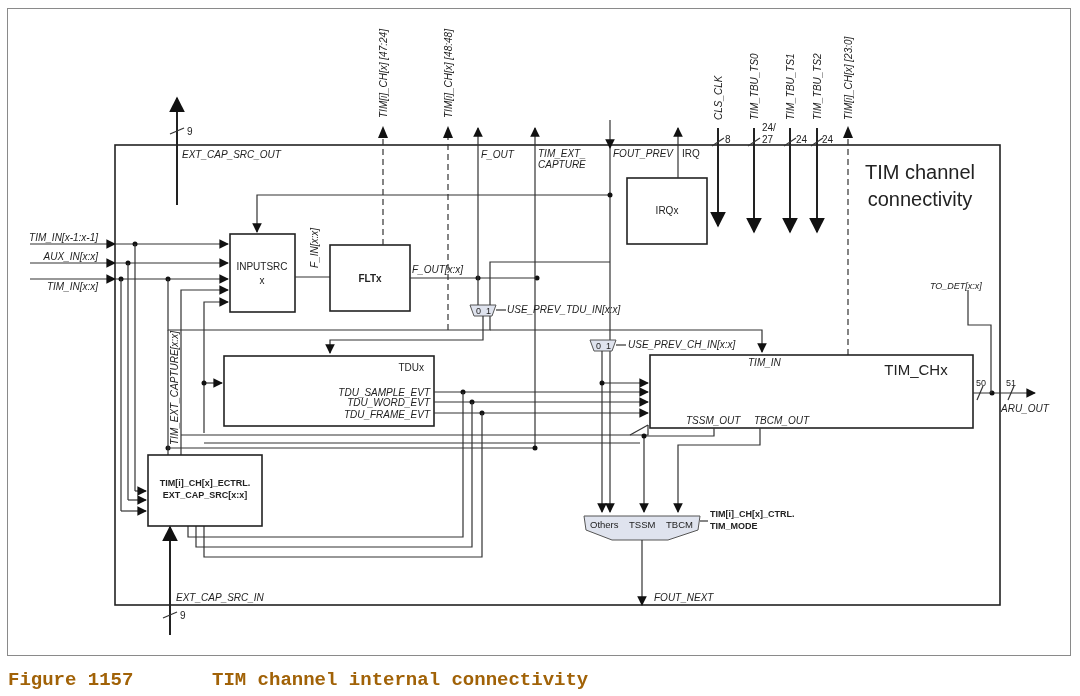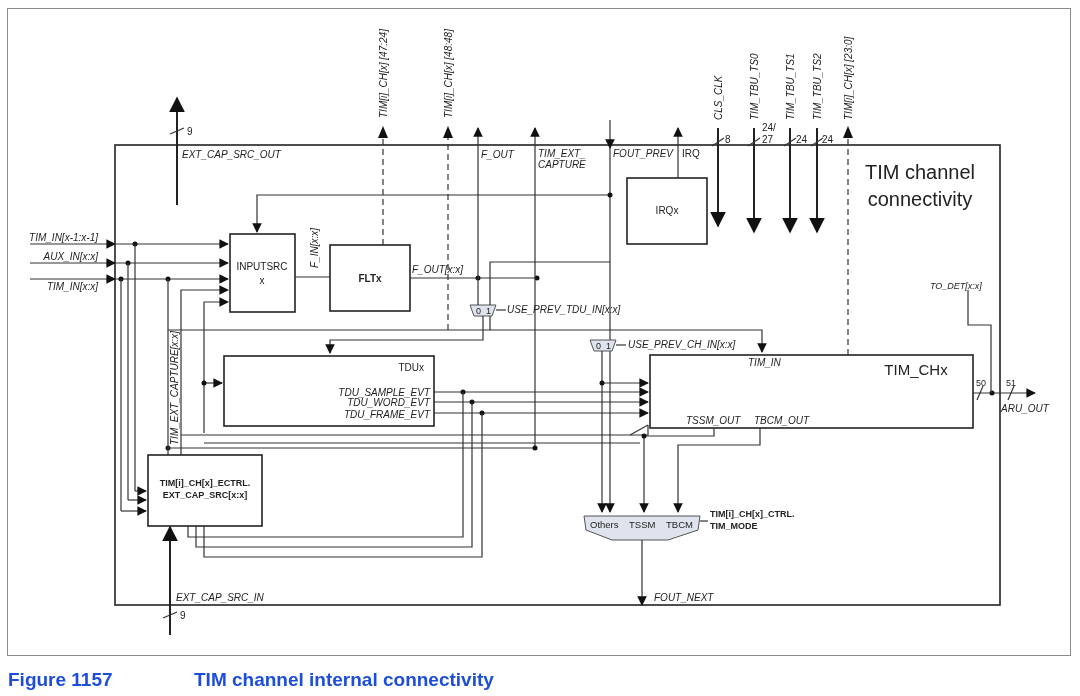--- a/index.html
+++ b/index.html
@@ -1,21 +1,21 @@
 <!DOCTYPE html>
 <html><head>
 <meta charset="utf-8">
 <style>
   html, body { margin: 0; padding: 0; background: #ffffff; }
   body { width: 1080px; height: 696px; position: relative; overflow: hidden; font-family: "Liberation Sans", sans-serif; }
   #frame { position: absolute; left: 7px; top: 8px; width: 1064px; height: 648px; border: 1px solid #8a8a8a; box-sizing: border-box; }
   svg#diagram { position: absolute; left: 0; top: 0; }
-  .caption { position: absolute; top: 669px; font-family: Liberation Sans, sans-serif; font-weight: bold; font-size: 19px; color: #1d4ed8; }
+  .caption { position: absolute; top: 669px; font-family: Liberation Mono, monospace; font-weight: bold; font-size: 19px; color: #a16207; }
   #fig-num { left: 8px; }
-  #fig-title { left: 194px; }
+  #fig-title { left: 212px; }
   svg text { font-family: "Liberation Sans", sans-serif; fill: #222; }
   .it { font-style: italic; font-size: 10px; }
   .bl { font-size: 10px; }
   .bb { font-size: 10px; font-weight: bold; }
   .w { stroke: #333; stroke-width: 1.2; fill: none; }
   .wb { stroke: #222; stroke-width: 2; fill: none; }
   .dash { stroke: #333; stroke-width: 1.2; fill: none; stroke-dasharray: 6 4; }
   .box { stroke: #222; stroke-width: 1.6; fill: #fff; }
   .mux { stroke: #555; stroke-width: 1; fill: #dfe3ee; }
   .dot { fill: #111; }

